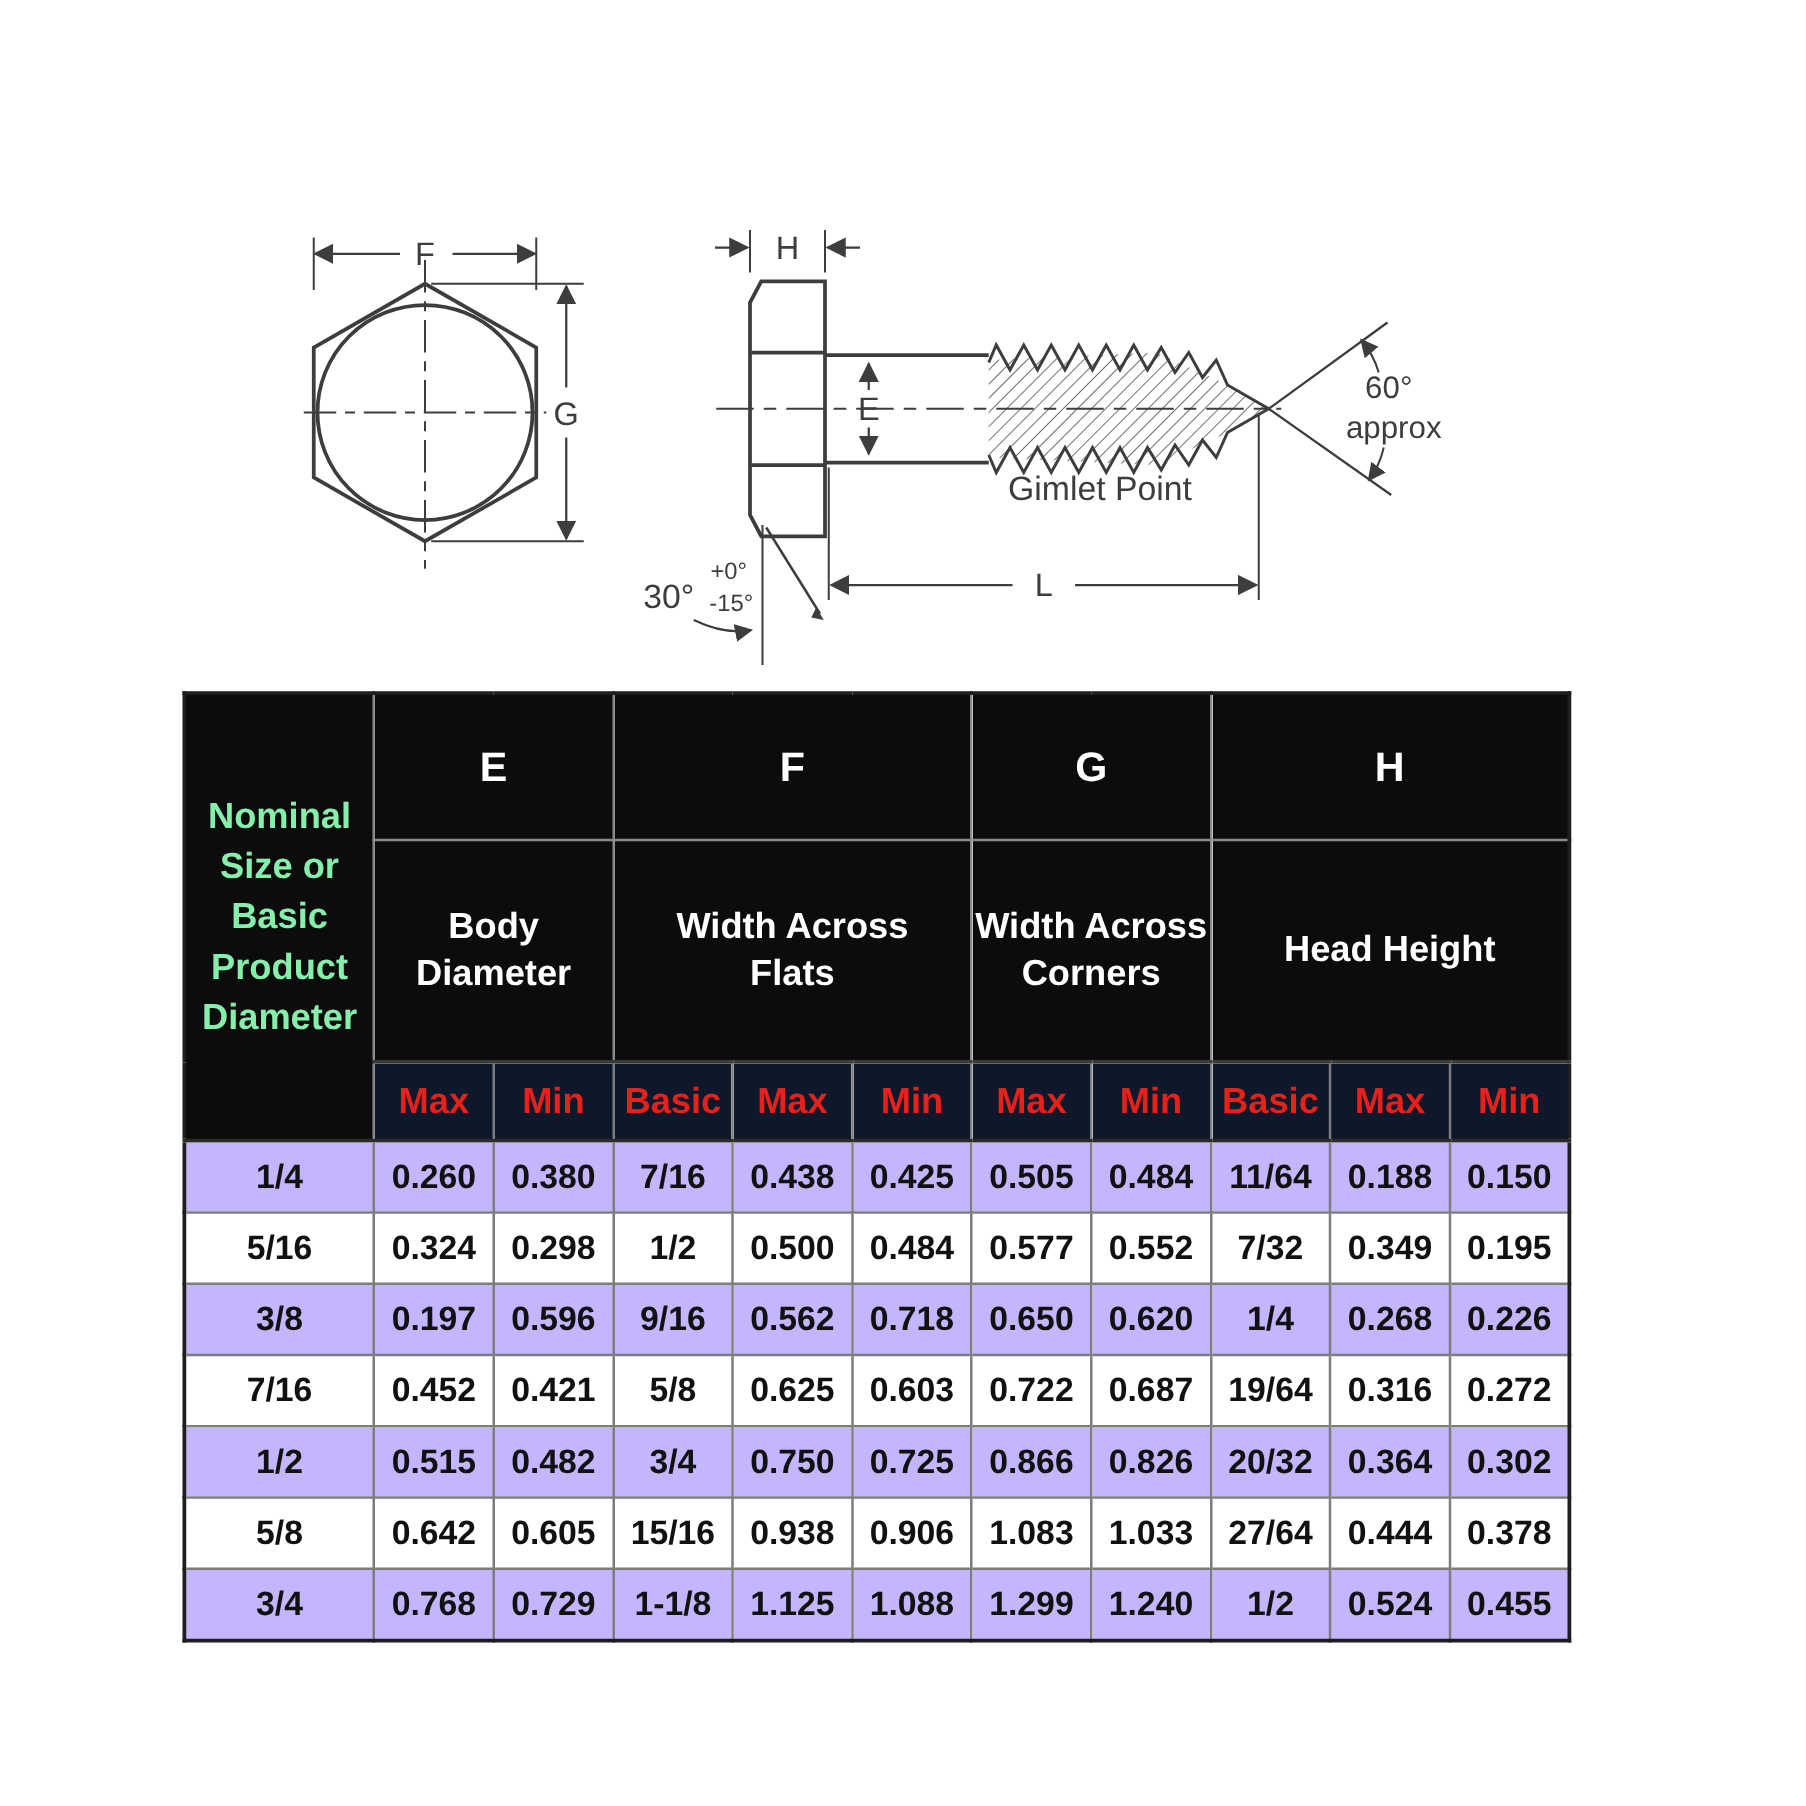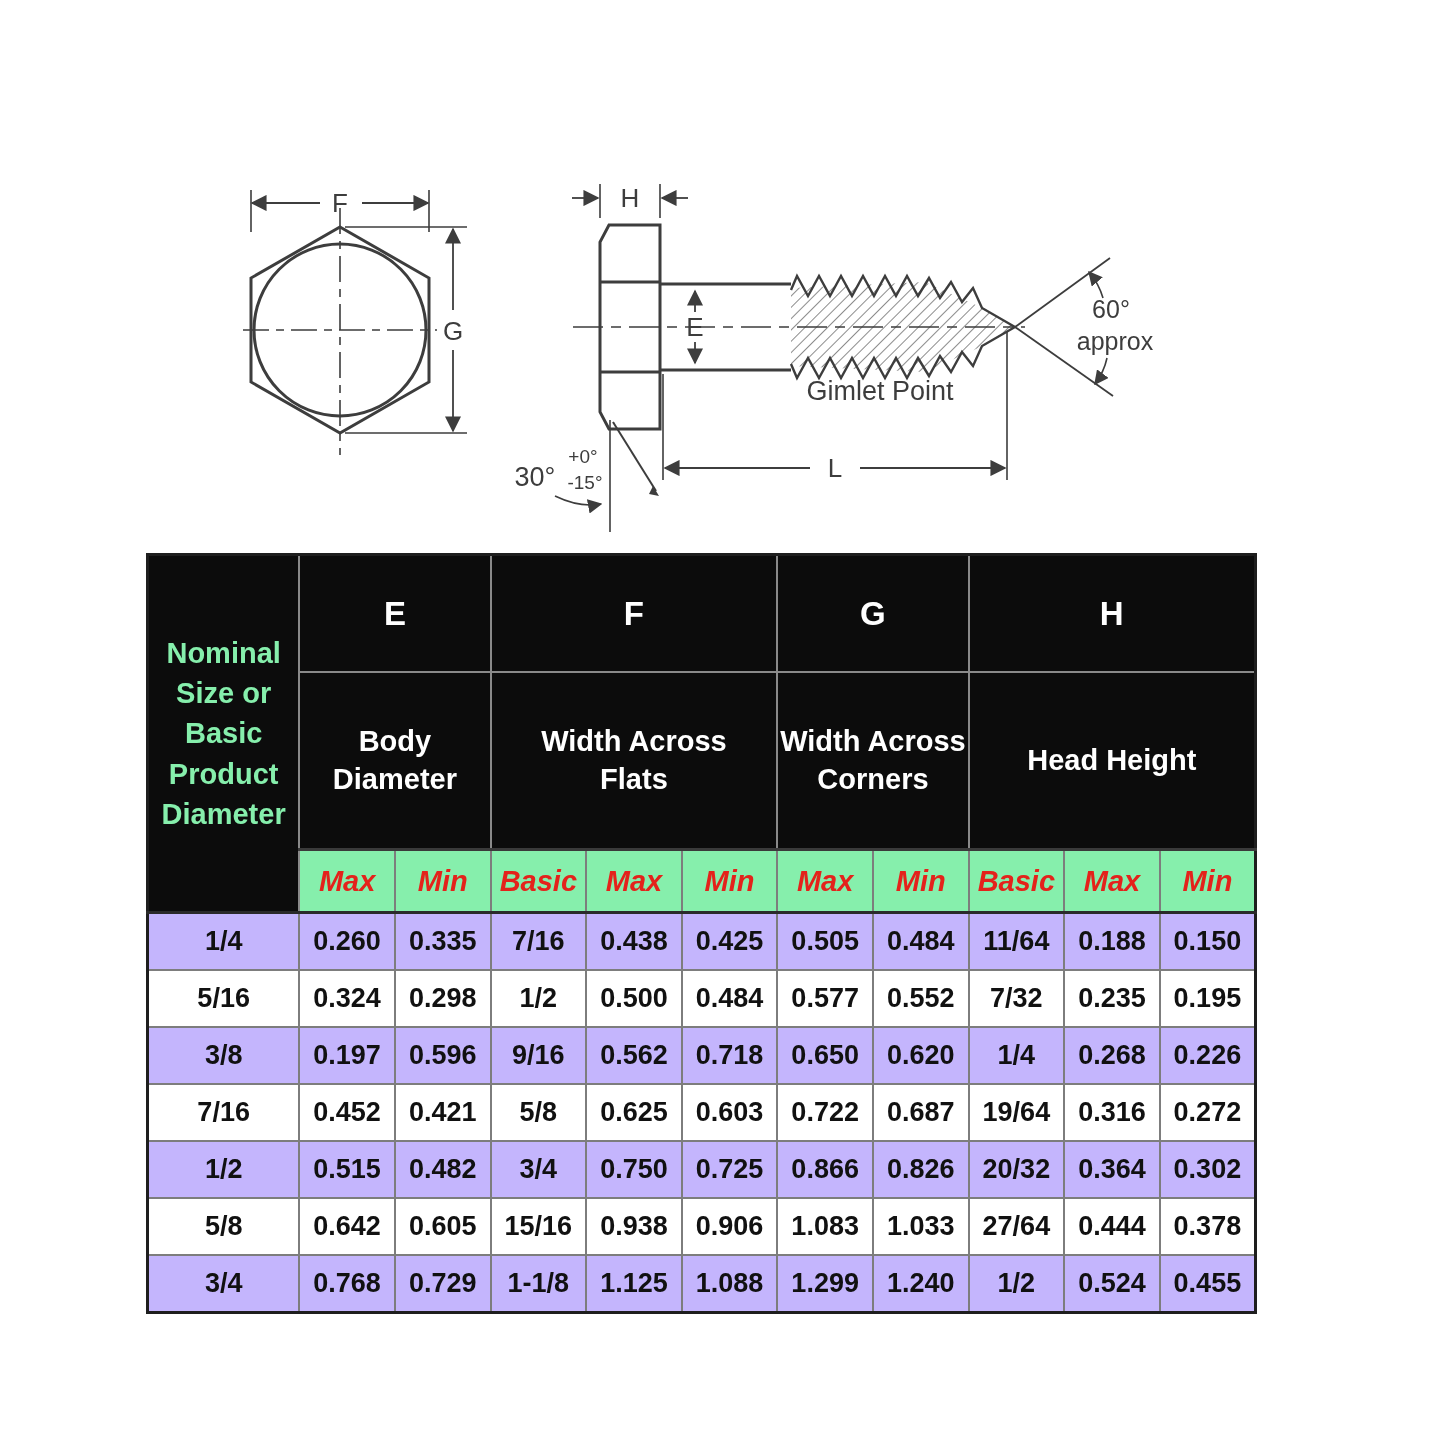--- a/index.html
+++ b/index.html
@@ -28,22 +28,22 @@
   .letter-cell{
     background:#0c0c0c;color:#ffffff;font-size:33px;height:115px;
     border-right:2px solid #8a8a8a;border-bottom:2px solid #8a8a8a;
   }
   .desc-cell{
     background:#0c0c0c;color:#ffffff;font-size:29px;line-height:1.3;
     height:175px;vertical-align:bottom;padding-bottom:8px;
     border-right:2px solid #8a8a8a;
   }
   .sub-cell{
-    background:#86efac;font-size:29px;height:60px;
-    border:2px solid #7d7d7d;border-top:3px solid #3a3a3a;font-style:italic;
+    background:#0f172a;font-size:29px;height:60px;
+    border:2px solid #7d7d7d;border-top:3px solid #3a3a3a;
   }
   .data-row td{
     font-size:27px;color:#111111;height:55px;
     border:2px solid #7d7d7d;
   }
   .row-gray td{background:#c4b5fd;}
   .row-white td{background:#ffffff;}
   #spec-table tbody tr:first-child td{border-top:3px solid #2a2a2a;}
 </style>
 </head>
@@ -191,41 +191,41 @@
         <th class="sub-cell" style="color: rgb(228, 34, 27);">Min</th>
         <th class="sub-cell" style="color: rgb(228, 34, 27);">Basic</th>
         <th class="sub-cell" style="color: rgb(228, 34, 27);">Max</th>
         <th class="sub-cell" style="color: rgb(228, 34, 27);">Min</th>
       </tr>
   </thead>
   <tbody id="table-body">
       <tr class="data-row row-gray">
         <td>1/4</td>
         <td>0.260</td>
-        <td>0.335</td>
+        <td>0.380</td>
         <td>7/16</td>
         <td>0.438</td>
         <td>0.425</td>
         <td>0.505</td>
         <td>0.484</td>
         <td>11/64</td>
         <td>0.188</td>
         <td>0.150</td>
       </tr>
       <tr class="data-row row-white">
         <td>5/16</td>
         <td>0.324</td>
         <td>0.298</td>
         <td>1/2</td>
         <td>0.500</td>
         <td>0.484</td>
         <td>0.577</td>
         <td>0.552</td>
         <td>7/32</td>
-        <td>0.235</td>
+        <td>0.349</td>
         <td>0.195</td>
       </tr>
       <tr class="data-row row-gray">
         <td>3/8</td>
         <td>0.197</td>
         <td>0.596</td>
         <td>9/16</td>
         <td>0.562</td>
         <td>0.718</td>
         <td>0.650</td>

